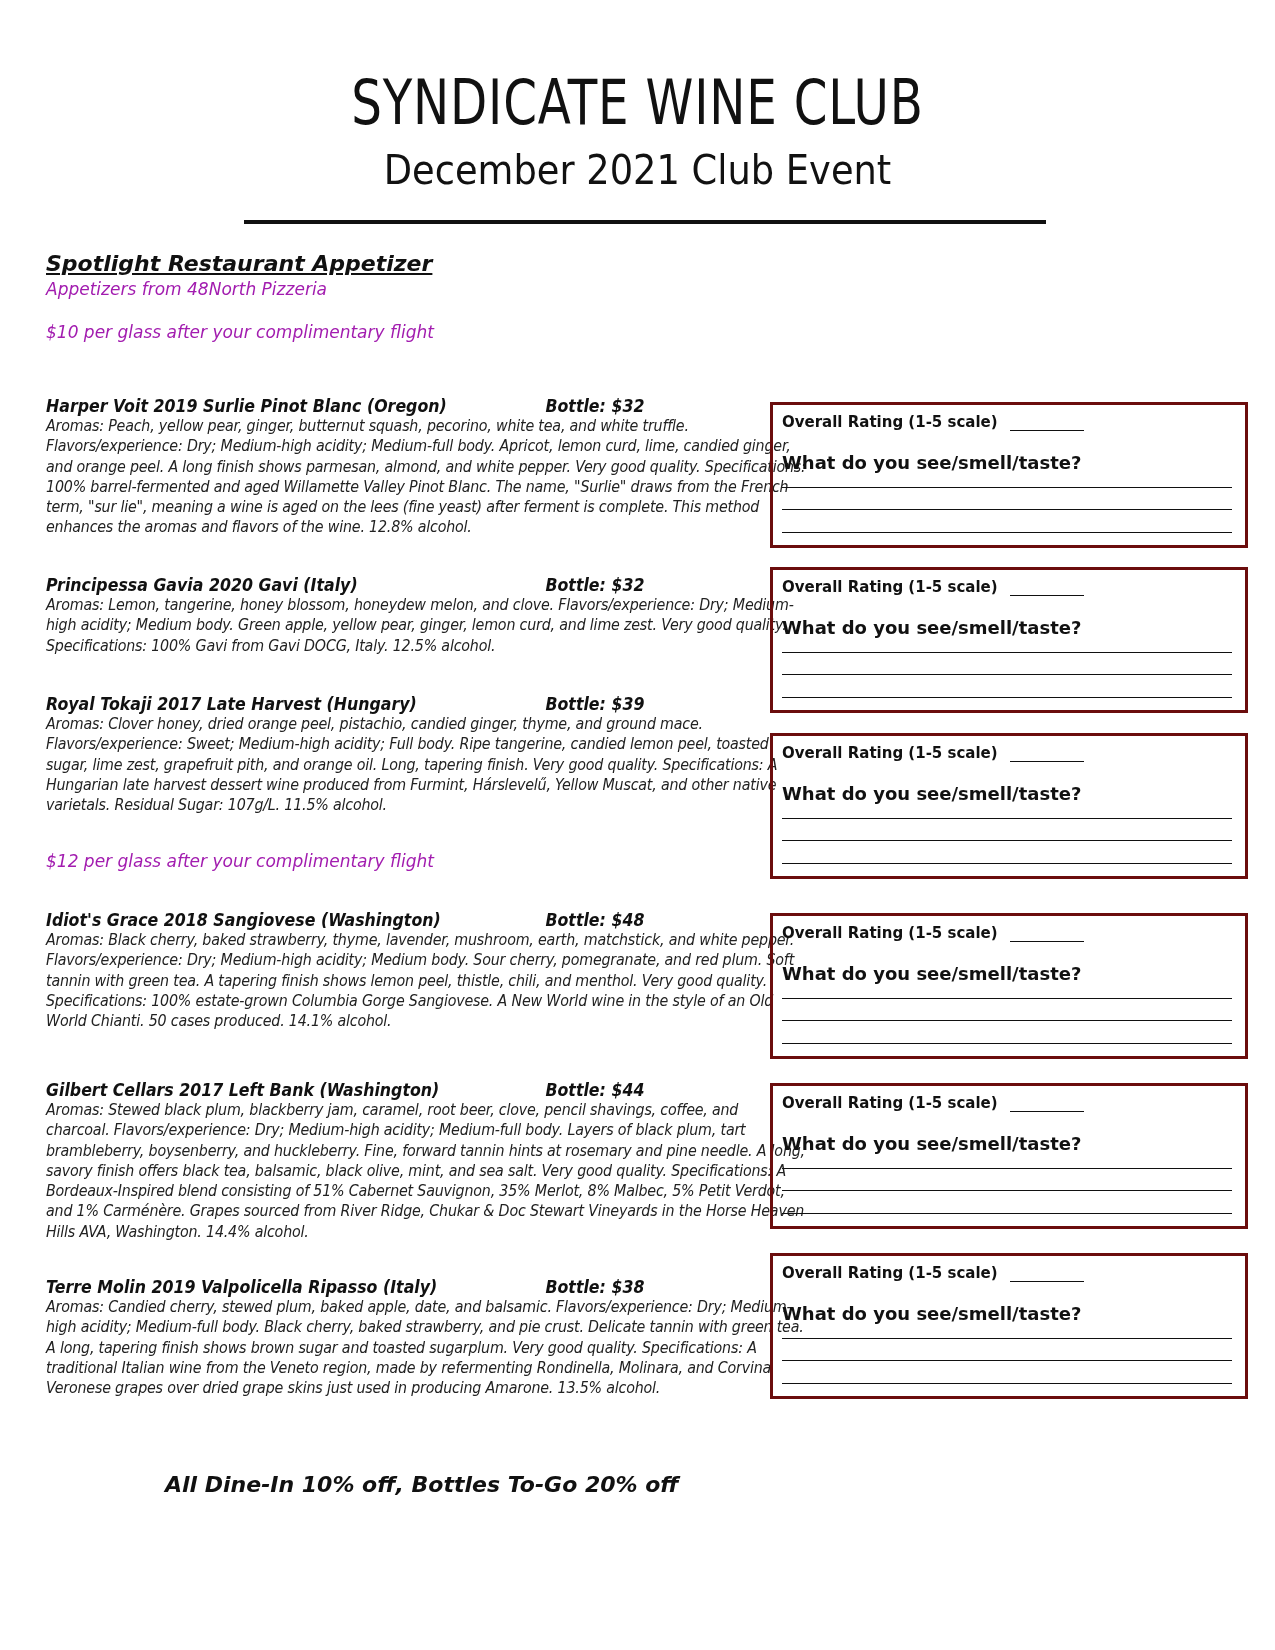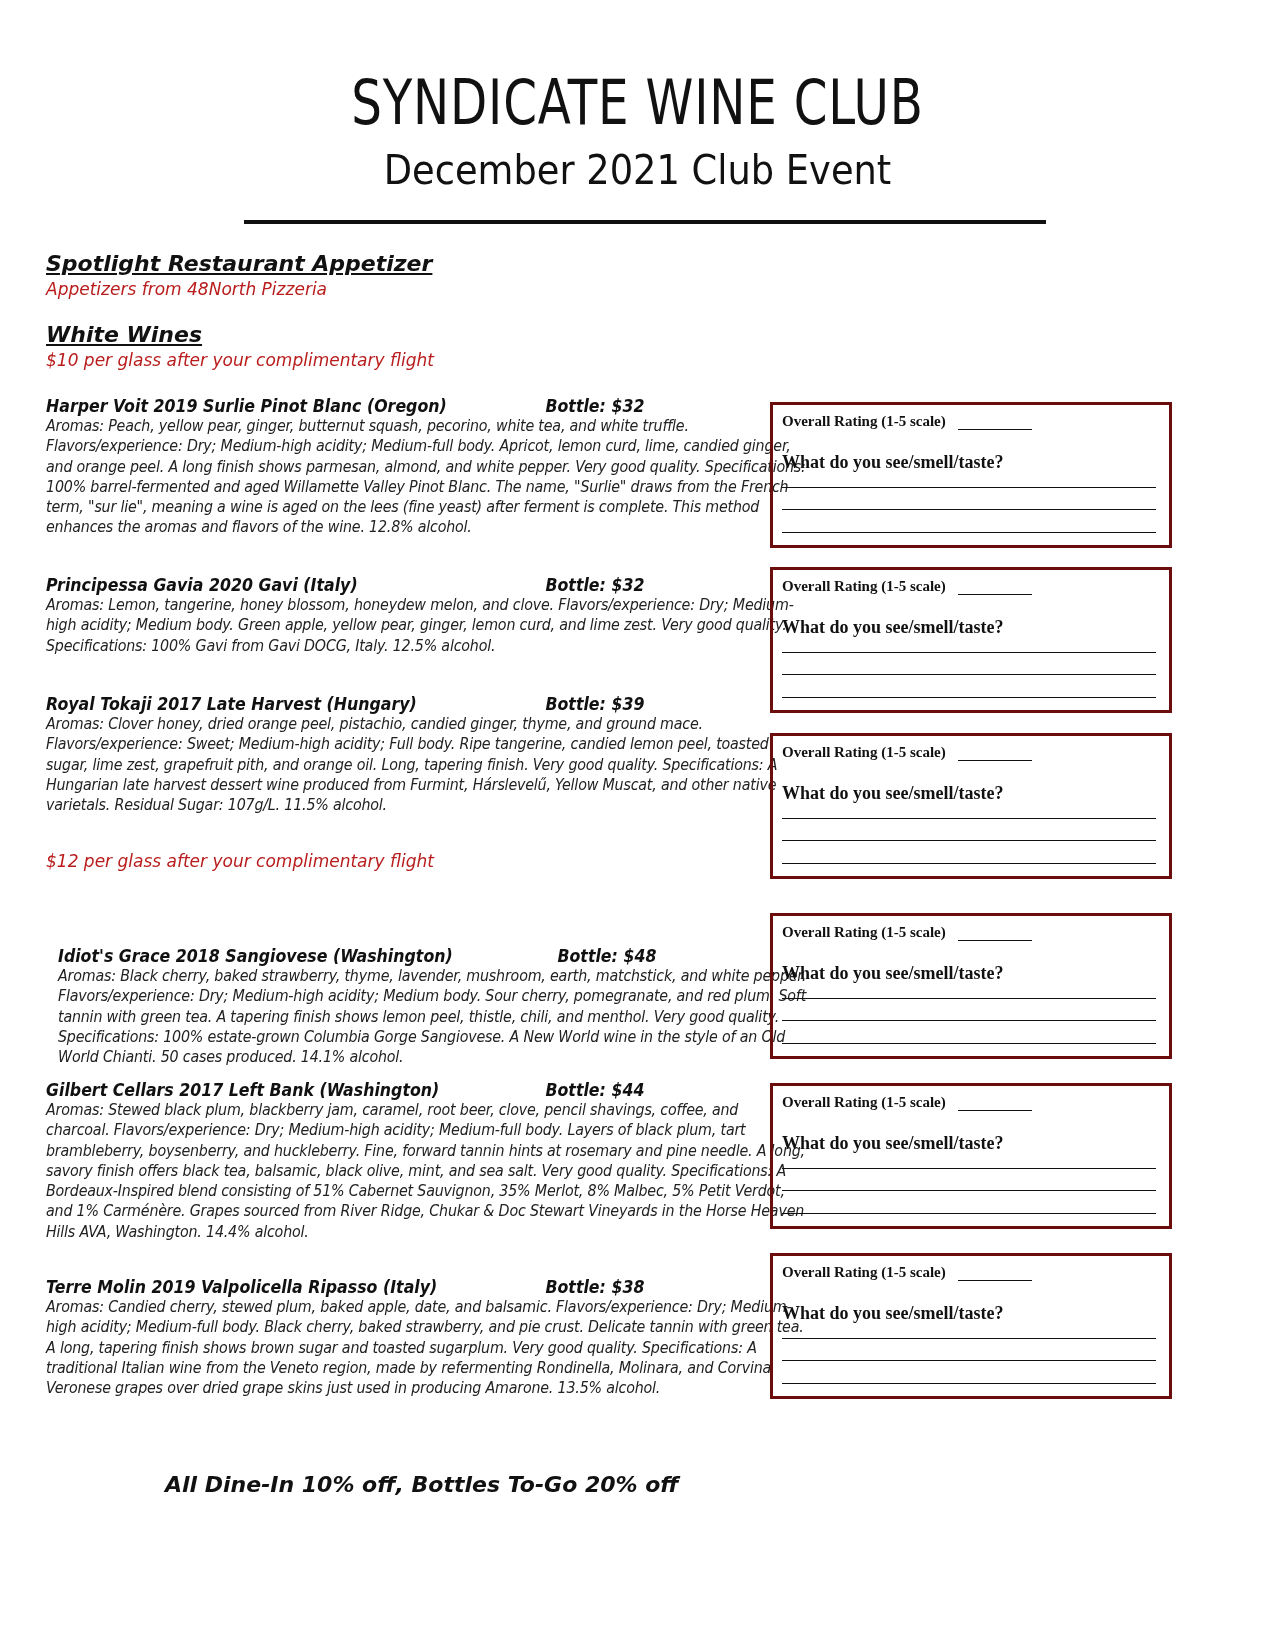--- a/index.html
+++ b/index.html
@@ -2,25 +2,25 @@
 <html><head>
   <meta charset="utf-8">
   <style>
     html, body { margin: 0; padding: 0; background: #ffffff; }
     body { width: 1275px; height: 1650px; position: relative; overflow: hidden; color: #111; font-family: "DejaVu Sans", sans-serif; }
     .header-title { position: absolute; left: 0; width: 1275px; top: 72px; text-align: center; font-family: "DejaVu Sans", sans-serif; font-weight: normal; font-size: 62px; letter-spacing: 1px; transform: scaleX(0.78); transform-origin: center; line-height: 1; }
     .header-sub { position: absolute; left: 0; width: 1275px; top: 150px; text-align: center; font-size: 40px; line-height: 1; transform: scaleX(0.92); transform-origin: center; }
     .header-rule { position: absolute; left: 244px; width: 802px; top: 220px; height: 4px; background: #111; }
     .left { position: absolute; left: 46px; width: 740px; font-style: italic; }
     .sec-head { font-weight: bold; text-decoration: underline; font-size: 22px; line-height: 28px; }
-    .sec-sub { font-size: 17px; line-height: 22px; color: #b91c1c; }
+    .sec-sub { font-size: 17px; line-height: 22px; color: #a21caf; }
     .wine-head { display: flex; font-weight: bold; font-size: 17px; line-height: 20px; transform: scaleX(0.93); transform-origin: left; width: 760px; }
     .wine-name { width: 537px; }
     .wine-desc { font-size: 15px; line-height: 20.3px; color: #222; letter-spacing: -0.2px; transform: scaleX(0.95); transform-origin: left; width: 800px; }
-    .card { position: absolute; left: 770px; width: 402px; height: 146px; border: 3px solid #6b0d0d; box-sizing: border-box; font-family: Liberation Serif, serif; }
+    .card { position: absolute; left: 770px; width: 478px; height: 146px; border: 3px solid #6b0d0d; box-sizing: border-box; }
     .card .rating { position: absolute; left: 9px; top: 8px; font-weight: bold; font-size: 15px; display: flex; align-items: flex-end; }
     .card .blank-short { display: inline-block; width: 74px; border-bottom: 1.5px solid #111; margin-left: 12px; height: 14px; }
     .card .q { position: absolute; left: 9px; top: 47px; font-weight: bold; font-size: 18px; }
     .card .line { position: absolute; left: 9px; right: 13px; height: 0; border-bottom: 1.5px solid #111; }
     .footer { position: absolute; left: 165px; top: 1472px; font-weight: bold; font-style: italic; font-size: 22px; }
   </style>
 </head>
 <body>
 
 <div>
@@ -28,21 +28,20 @@
   <div class="header-sub">December 2021 Club Event</div>
   <div class="header-rule"></div>
 </div>
 
 <div class="left" style="top:250px;">
   <div class="sec-head">Spotlight Restaurant Appetizer</div>
   <div class="sec-sub">Appetizers from 48North Pizzeria</div>
 </div>
 
 <div class="left" style="top:321px;">
-  <div class="sec-head">White Wines</div>
   <div class="sec-sub">$10 per glass after your complimentary flight</div>
 </div>
 
 <div class="left" style="top:396px;">
   <div class="wine-head">
       <span class="wine-name">Harper Voit 2019 Surlie Pinot Blanc (Oregon)</span>
       <span>Bottle: $32</span>
     </div>
   <div class="wine-desc">Aromas: Peach, yellow pear, ginger, butternut squash, pecorino, white tea, and white truffle. Flavors/experience: Dry; Medium-high acidity; Medium-full body. Apricot, lemon curd, lime, candied ginger, and orange peel. A long finish shows parmesan, almond, and white pepper. Very good quality. Specifications: 100% barrel-fermented and aged Willamette Valley Pinot Blanc. The name, "Surlie" draws from the French term, "sur lie", meaning a wine is aged on the lees (fine yeast) after ferment is complete. This method enhances the aromas and flavors of the wine. 12.8% alcohol.</div>
 </div>
@@ -60,21 +59,21 @@
       <span class="wine-name">Royal Tokaji 2017 Late Harvest (Hungary)</span>
       <span>Bottle: $39</span>
     </div>
   <div class="wine-desc">Aromas: Clover honey, dried orange peel, pistachio, candied ginger, thyme, and ground mace. Flavors/experience: Sweet; Medium-high acidity; Full body. Ripe tangerine, candied lemon peel, toasted sugar, lime zest, grapefruit pith, and orange oil. Long, tapering finish. Very good quality. Specifications: A Hungarian late harvest dessert wine produced from Furmint, Hárslevelű, Yellow Muscat, and other native varietals. Residual Sugar: 107g/L. 11.5% alcohol.</div>
 </div>
 
 <div class="left" style="top:850px;">
   <div class="sec-sub">$12 per glass after your complimentary flight</div>
 </div>
 
-<div class="left" style="top:946px;margin-left:12px;">
+<div class="left" style="top:910px;">
   <div class="wine-head">
       <span class="wine-name">Idiot's Grace 2018 Sangiovese (Washington)</span>
       <span>Bottle: $48</span>
     </div>
   <div class="wine-desc">Aromas: Black cherry, baked strawberry, thyme, lavender, mushroom, earth, matchstick, and white pepper. Flavors/experience: Dry; Medium-high acidity; Medium body. Sour cherry, pomegranate, and red plum. Soft tannin with green tea. A tapering finish shows lemon peel, thistle, chili, and menthol. Very good quality. Specifications: 100% estate-grown Columbia Gorge Sangiovese. A New World wine in the style of an Old World Chianti. 50 cases produced. 14.1% alcohol.</div>
 </div>
 
 <div class="left" style="top:1080px;">
   <div class="wine-head">
       <span class="wine-name">Gilbert Cellars 2017 Left Bank (Washington)</span>

